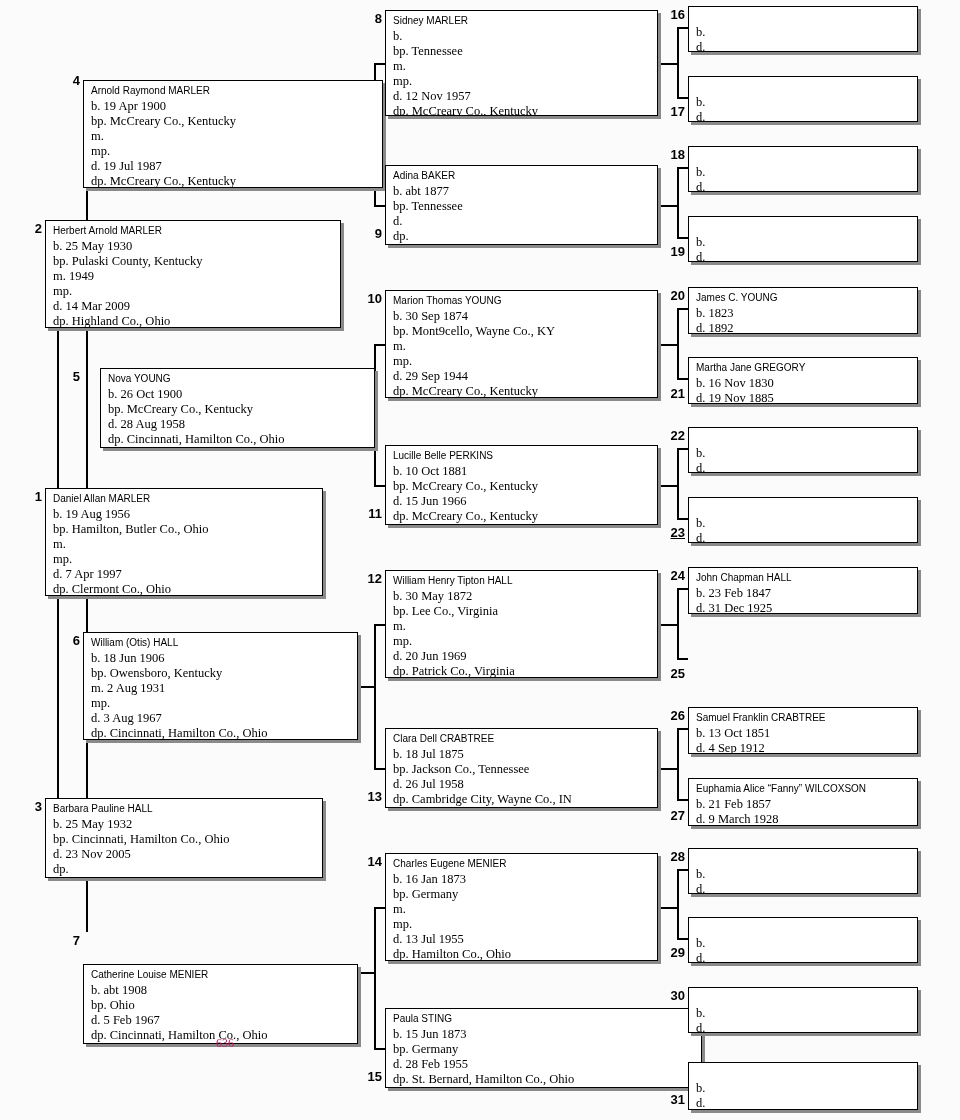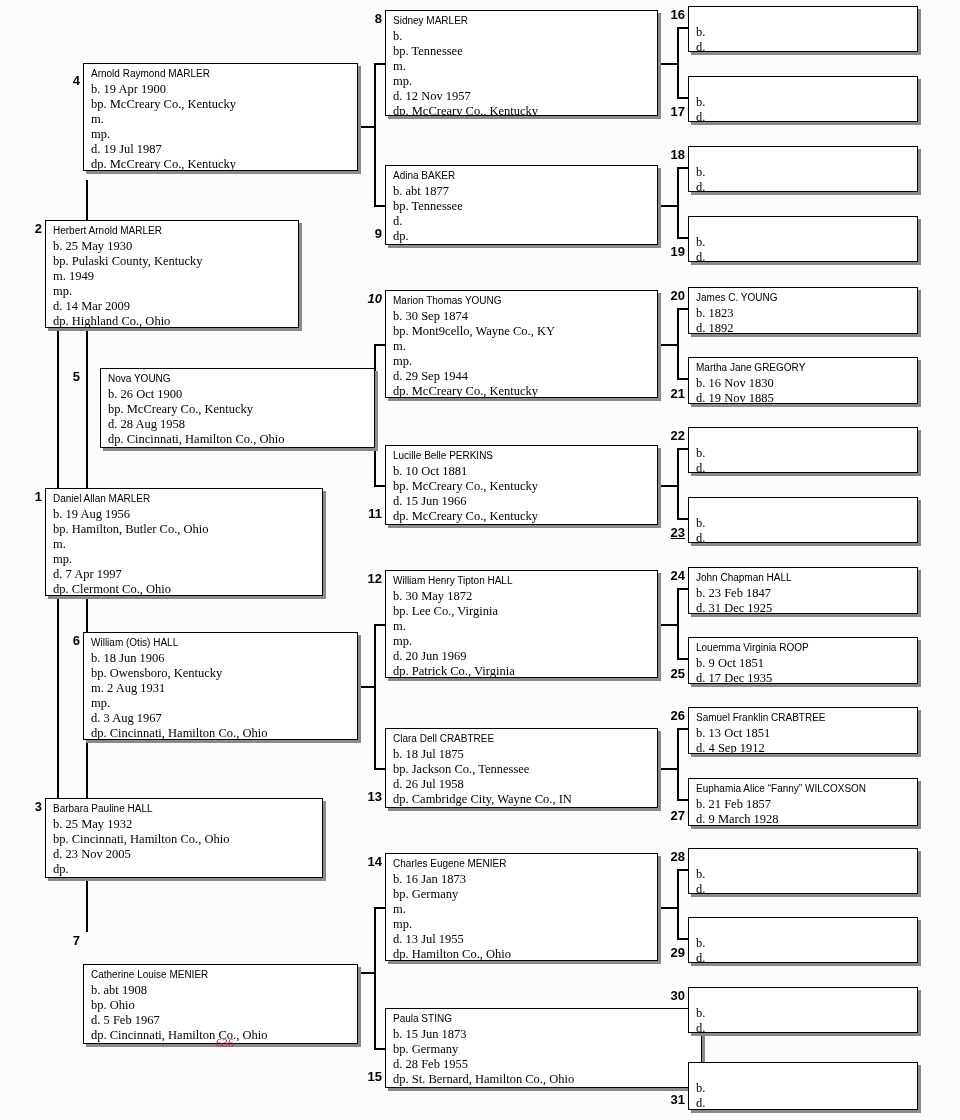--- a/index.html
+++ b/index.html
@@ -75,39 +75,39 @@
     <div class="pbox" style="left: 45px; top: 488px; width: 278px; height: 108px;">
       <div class="pname">Daniel Allan MARLER</div>
       <div class="pline">b. 19 Aug 1956</div>
       <div class="pline">bp. Hamilton, Butler Co., Ohio</div>
       <div class="pline">m.</div>
       <div class="pline">mp.</div>
       <div class="pline">d. 7 Apr 1997</div>
       <div class="pline">dp. Clermont Co., Ohio</div>
     </div>
     <div class="num" style="left: 12px; top: 490px;">1</div>
-    <div class="pbox" style="left: 45px; top: 220px; width: 254px; height: 108px;">
+    <div class="pbox" style="left: 45px; top: 220px; width: 296px; height: 108px;">
       <div class="pname">Herbert Arnold MARLER</div>
       <div class="pline">b. 25 May 1930</div>
       <div class="pline">bp. Pulaski County, Kentucky</div>
       <div class="pline">m. 1949</div>
       <div class="pline">mp.</div>
       <div class="pline">d. 14 Mar 2009</div>
       <div class="pline">dp. Highland Co., Ohio</div>
     </div>
     <div class="num" style="left: 12px; top: 222px;">2</div>
     <div class="pbox" style="left: 45px; top: 798px; width: 278px; height: 80px;">
       <div class="pname">Barbara Pauline HALL</div>
       <div class="pline">b. 25 May 1932</div>
       <div class="pline">bp. Cincinnati, Hamilton Co., Ohio</div>
       <div class="pline">d. 23 Nov 2005</div>
       <div class="pline">dp.</div>
     </div>
     <div class="num" style="left: 12px; top: 800px;">3</div>
-    <div class="pbox" style="left: 83px; top: 63px; width: 275px; height: 108px;">
+    <div class="pbox" style="left: 83px; top: 80px; width: 300px; height: 108px;">
       <div class="pname">Arnold Raymond MARLER</div>
       <div class="pline">b. 19 Apr 1900</div>
       <div class="pline">bp. McCreary Co., Kentucky</div>
       <div class="pline">m.</div>
       <div class="pline">mp.</div>
       <div class="pline">d. 19 Jul 1987</div>
       <div class="pline">dp. McCreary Co., Kentucky</div>
     </div>
     <div class="num" style="left: 50px; top: 74px;">4</div>
     <div class="pbox" style="left: 100px; top: 368px; width: 275px; height: 80px;">
@@ -156,21 +156,21 @@
     <div class="num" style="left: 352px; top: 227px;">9</div>
     <div class="pbox" style="left: 385px; top: 290px; width: 273px; height: 108px;">
       <div class="pname">Marion Thomas YOUNG</div>
       <div class="pline">b. 30 Sep 1874</div>
       <div class="pline">bp. Mont9cello, Wayne Co., KY</div>
       <div class="pline">m.</div>
       <div class="pline">mp.</div>
       <div class="pline">d. 29 Sep 1944</div>
       <div class="pline">dp. McCreary Co., Kentucky</div>
     </div>
-    <div class="num" style="left: 352px; top: 292px; font-style: italic;">10</div>
+    <div class="num" style="left: 352px; top: 292px;">10</div>
     <div class="pbox" style="left: 385px; top: 445px; width: 273px; height: 80px;">
       <div class="pname">Lucille Belle PERKINS</div>
       <div class="pline">b. 10 Oct 1881</div>
       <div class="pline">bp. McCreary Co., Kentucky</div>
       <div class="pline">d. 15 Jun 1966</div>
       <div class="pline">dp. McCreary Co., Kentucky</div>
     </div>
     <div class="num" style="left: 352px; top: 507px;">11</div>
     <div class="pbox" style="left: 385px; top: 570px; width: 273px; height: 108px;">
       <div class="pname">William Henry Tipton HALL</div>
@@ -255,25 +255,20 @@
       <div class="pline">b.</div>
       <div class="pline">d.</div>
     </div>
     <div class="num" style="left: 655px; top: 526px; text-decoration: underline;">23</div>
     <div class="pbox" style="left: 688px; top: 567px; width: 230px; height: 47px;">
       <div class="pname">John Chapman HALL</div>
       <div class="pline">b. 23 Feb 1847</div>
       <div class="pline">d. 31 Dec 1925</div>
     </div>
     <div class="num" style="left: 655px; top: 569px;">24</div>
-    <div class="pbox" style="left: 688px; top: 637px; width: 230px; height: 47px;">
-      <div class="pname">Louemma Virginia ROOP</div>
-      <div class="pline">b. 9 Oct 1851</div>
-      <div class="pline">d. 17 Dec 1935</div>
-    </div>
     <div class="num" style="left: 655px; top: 667px;">25</div>
     <div class="pbox" style="left: 688px; top: 707px; width: 230px; height: 47px;">
       <div class="pname">Samuel Franklin CRABTREE</div>
       <div class="pline">b. 13 Oct 1851</div>
       <div class="pline">d. 4 Sep 1912</div>
     </div>
     <div class="num" style="left: 655px; top: 709px;">26</div>
     <div class="pbox" style="left: 688px; top: 778px; width: 230px; height: 48px;">
       <div class="pname">Euphamia Alice “Fanny” WILCOXSON</div>
       <div class="pline">b. 21 Feb 1857</div>

